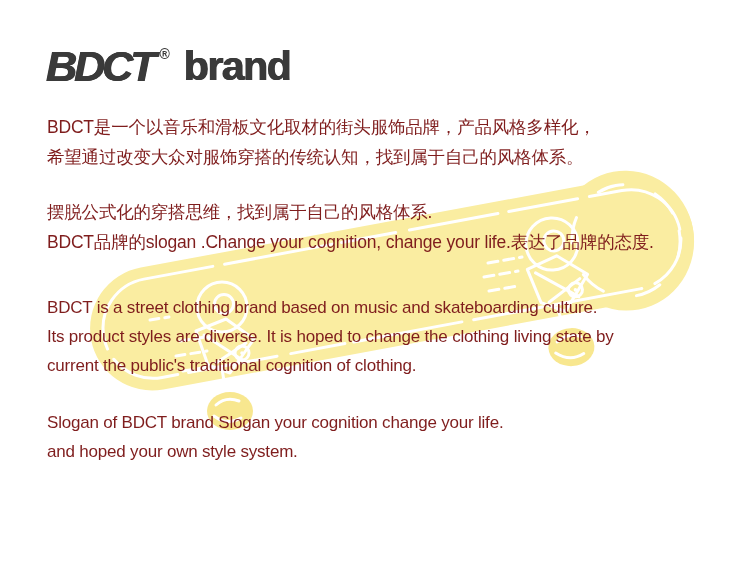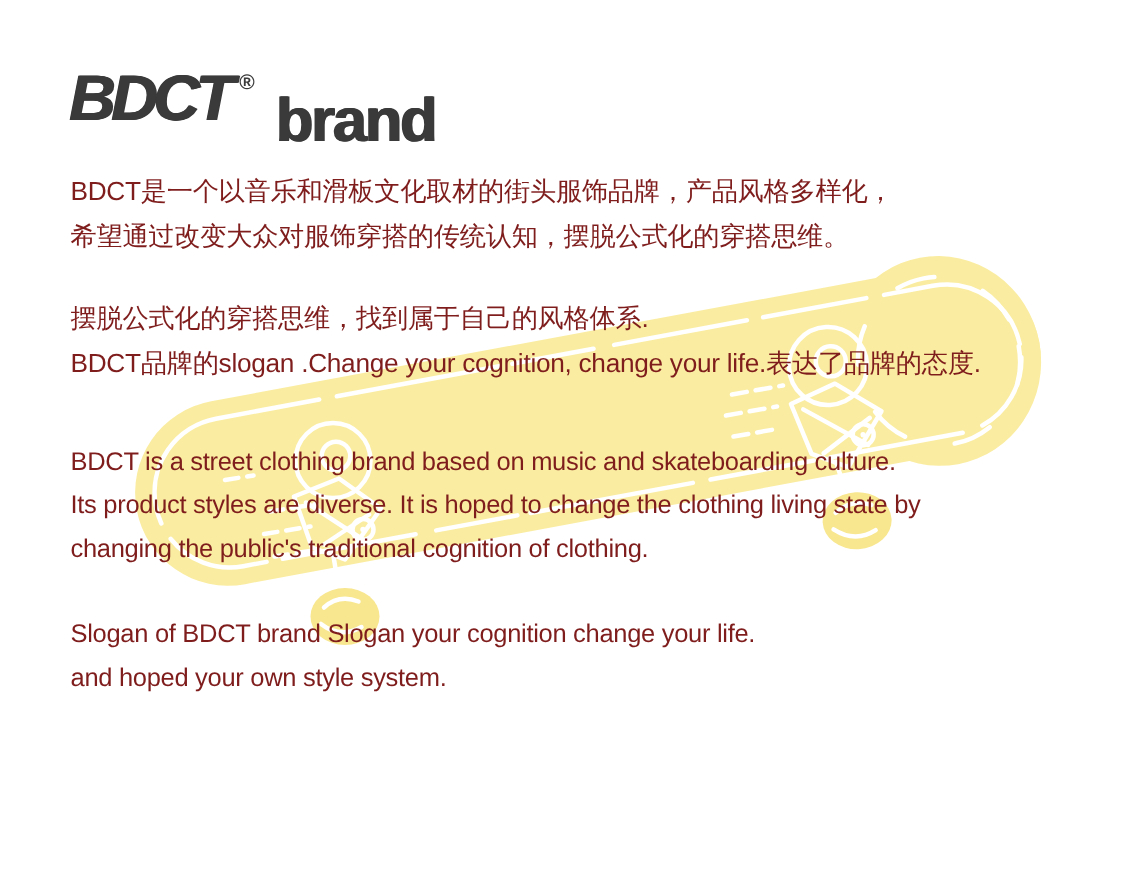--- a/index.html
+++ b/index.html
@@ -11,21 +11,21 @@
   .bg-art{position:absolute;left:0;top:0;width:750px;height:585px;z-index:0;}
   .w{fill:none;stroke:#ffffff;stroke-width:3;stroke-linecap:round;stroke-linejoin:round;}
 
   
   .logo{position:absolute;left:46px;top:44px;z-index:2;color:#3a3a3a;
         display:flex;align-items:flex-start;white-space:nowrap;}
   .logo-mark{font-size:43px;font-weight:bold;font-style:italic;letter-spacing:-3px;
              line-height:44px;text-shadow:0.7px 0 0 #3a3a3a,-0.4px 0 0 #3a3a3a;}
   .logo-reg{font-size:14px;font-weight:bold;line-height:14px;margin:3px 2px 0 6px;}
   .logo-suffix{font-size:41px;font-weight:bold;letter-spacing:-1.5px;line-height:44px;
-               margin-left:12px;text-shadow:0.7px 0 0 #3a3a3a,-0.4px 0 0 #3a3a3a;margin-top:14px;}
+               margin-left:12px;text-shadow:0.7px 0 0 #3a3a3a,-0.4px 0 0 #3a3a3a;}
 
   
   .para{position:absolute;left:47px;z-index:1;color:#7f1d1d;font-size:17.5px;
         letter-spacing:-0.2px;white-space:nowrap;}
   .para .line{height:30px;line-height:30px;}
   .para.en .line{height:29px;line-height:29px;font-size:17px;}
 </style>
 </head>
 <body>
 
@@ -81,32 +81,32 @@
   </svg>
 
   <header class="logo">
     <span class="logo-mark">BDCT</span>
     <span class="logo-reg">®</span>
     <span class="logo-suffix">brand</span>
   </header>
 
   <div class="para zh" style="top:112px">
     <div class="line">BDCT是一个以音乐和滑板文化取材的街头服饰品牌，产品风格多样化，</div>
-    <div class="line">希望通过改变大众对服饰穿搭的传统认知，摆脱公式化的穿搭思维。</div>
+    <div class="line">希望通过改变大众对服饰穿搭的传统认知，找到属于自己的风格体系。</div>
   </div>
 
   <div class="para zh" style="top:197px">
     <div class="line">摆脱公式化的穿搭思维，找到属于自己的风格体系.</div>
     <div class="line">BDCT品牌的slogan .Change your cognition, change your life.表达了品牌的态度.</div>
   </div>
 
   <div class="para en" style="top:293px">
     <div class="line">BDCT is a street clothing brand based on music and skateboarding culture.</div>
     <div class="line">Its product styles are diverse. It is hoped to change the clothing living state by</div>
-    <div class="line">changing the public's traditional cognition of clothing.</div>
+    <div class="line">current the public's traditional cognition of clothing.</div>
   </div>
 
   <div class="para en" style="top:408px">
     <div class="line">Slogan of BDCT brand Slogan your cognition change your life.</div>
     <div class="line">and hoped your own style system.</div>
   </div>
 
 </div>
 
 </body></html>

